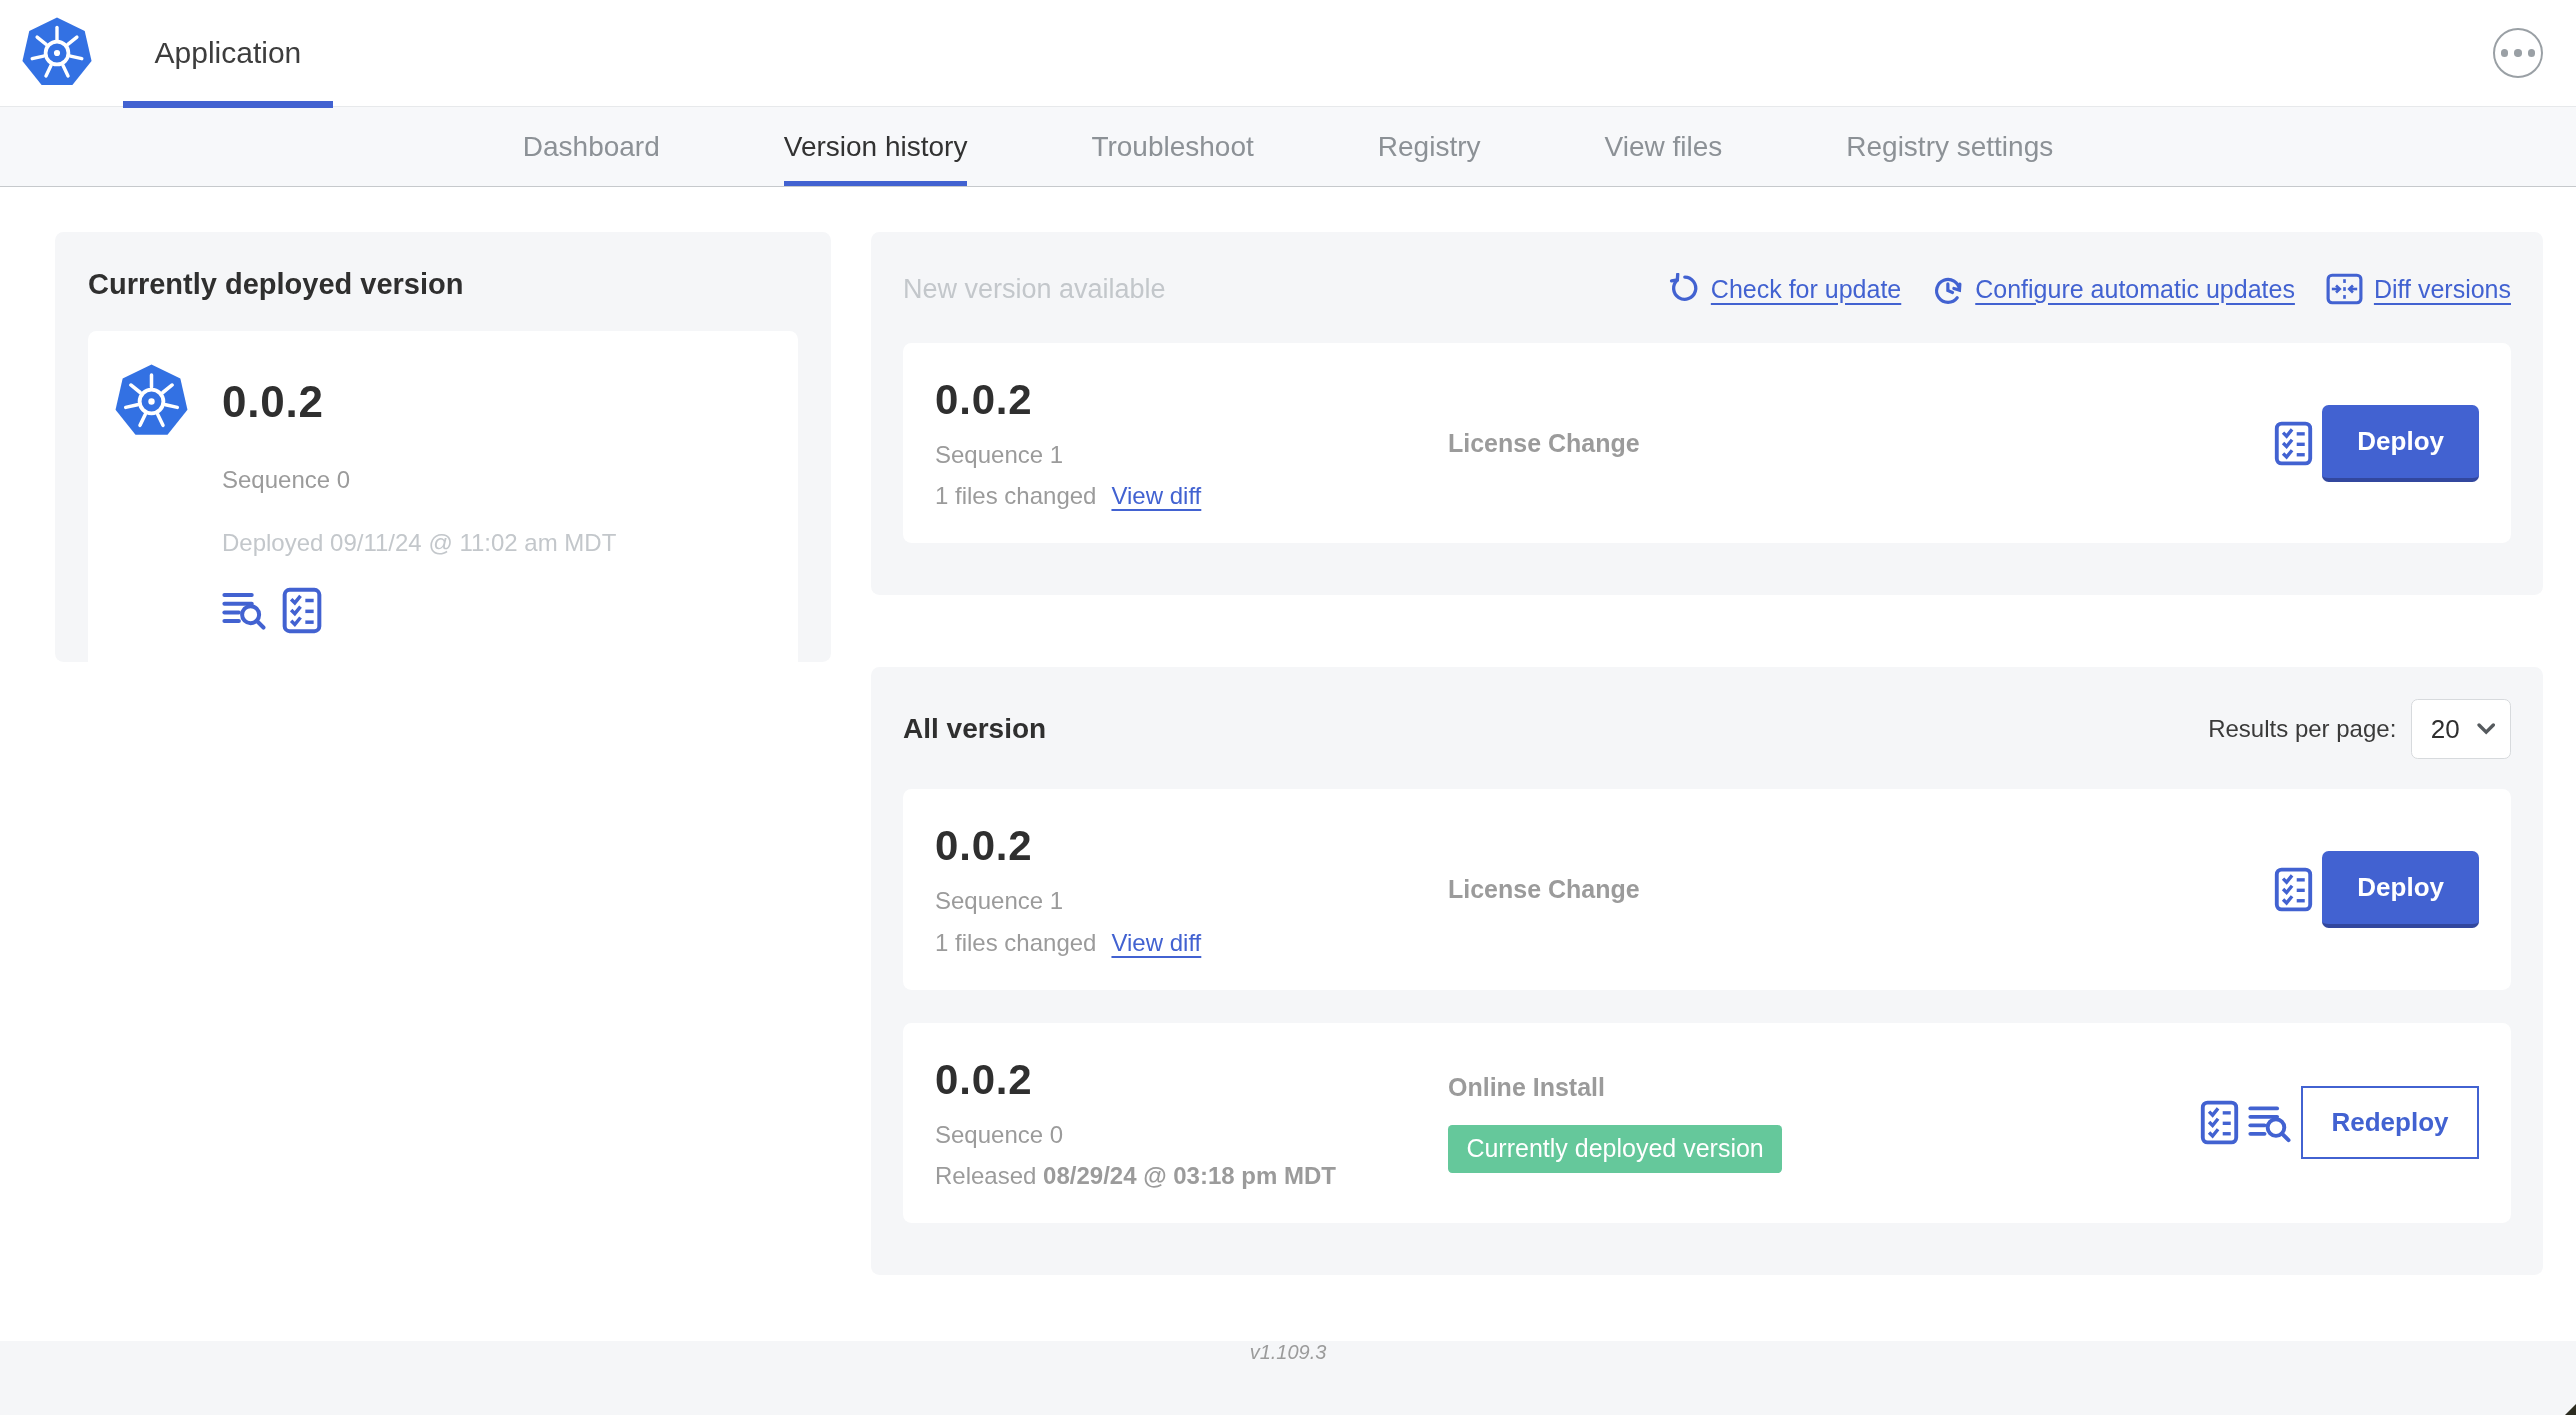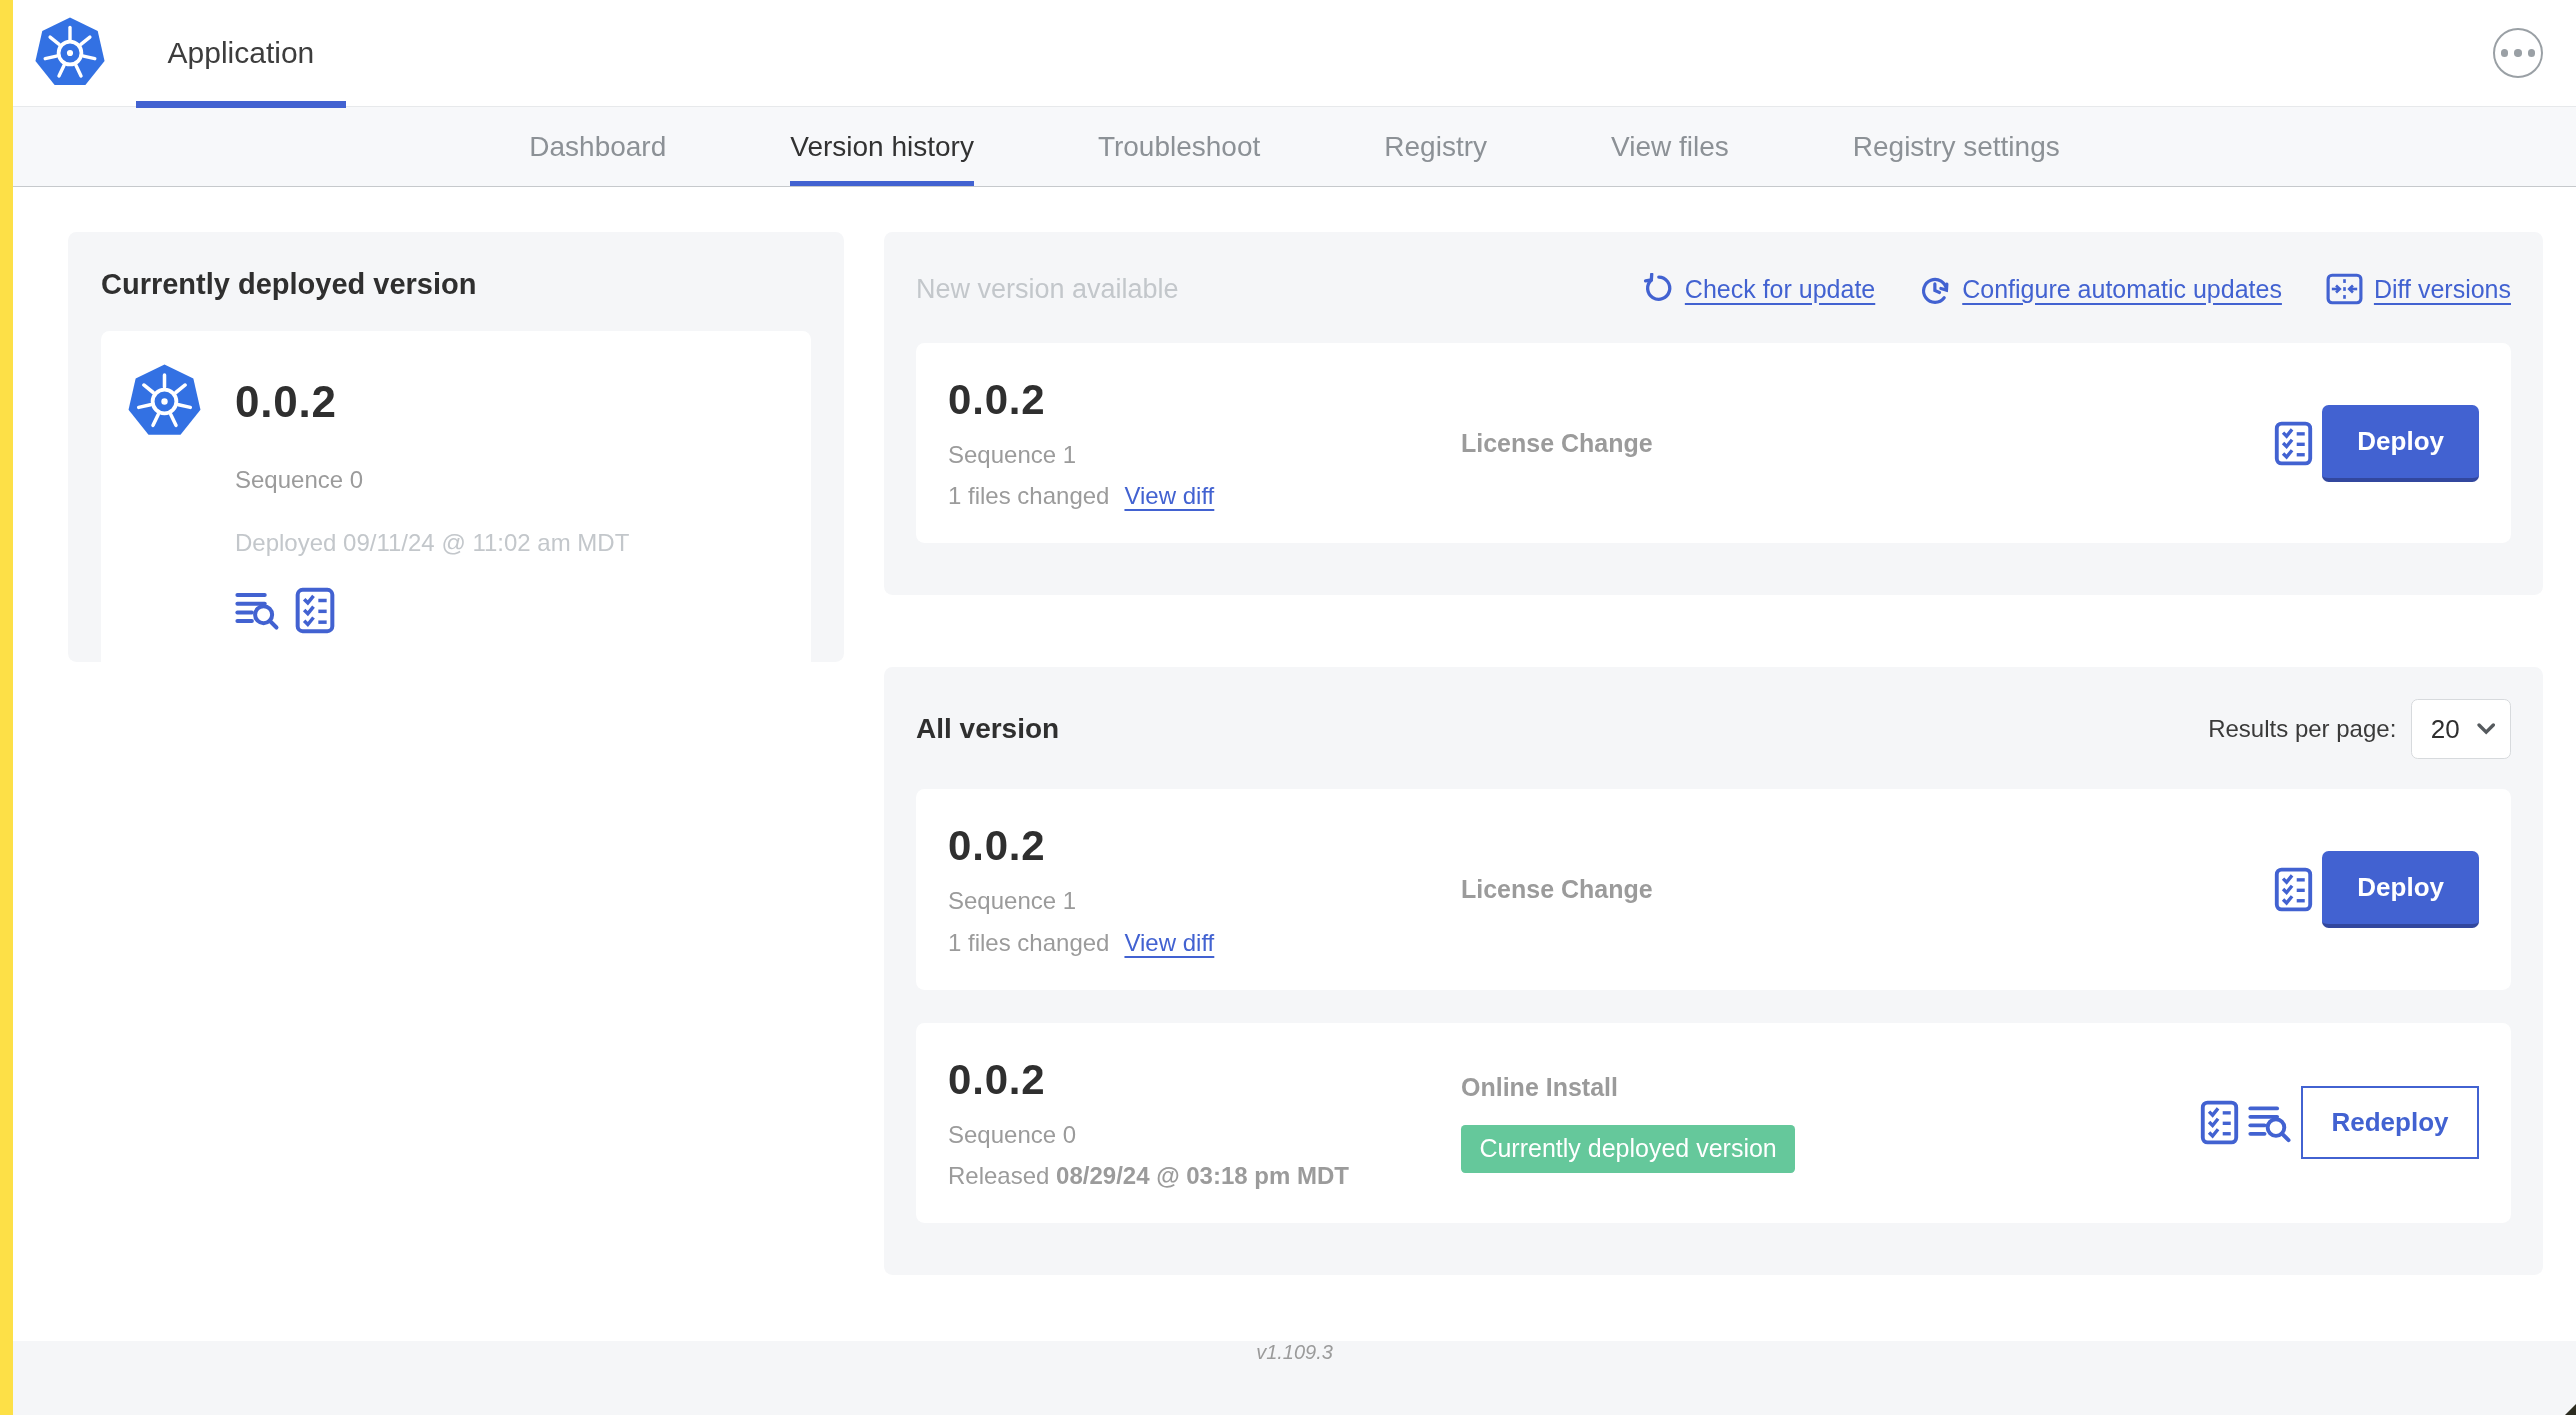--- a/index.html
+++ b/index.html
@@ -1,19 +1,19 @@
 <!DOCTYPE html>
 <html style="font-size:13.4px"><head>
 <meta charset="utf-8">
 <style>
   * { box-sizing: border-box; margin: 0; padding: 0; }
   html,body { width: 2576px; background:#fff; }
   body { font-family: "Liberation Sans", sans-serif; }
 
-  .page { width:2576px; height:1415px; display:flex; flex-direction:column; background:#fde047; position:relative; overflow:hidden;padding-left:13px; }
+  .page { width:2576px; height:1415px; display:flex; flex-direction:column; background:#fde047; position:relative; overflow:hidden; }
 
   
   .header { height:107px; background:#fff; border-bottom:1.7px solid #e7e9eb; display:flex; align-items:center; padding:0 33px 0 20px; flex:none; }
   .logo-wrap { width:74px; height:74px; display:flex; align-items:center; justify-content:center; }
   .app-tab { margin-left:28.5px; height:100%; display:flex; align-items:center; padding:0 32px; position:relative; font-size:30px; font-weight:500; color:#3d3d3d; cursor:pointer; }
   .app-tab .tab-underline { position:absolute; left:0; right:0; bottom:-1.7px; height:6.7px; background:#4262d1; }
   .more-btn { margin-left:auto; width:50px; height:50px; border:2.5px solid #9aa0a5; border-radius:50%; display:flex; align-items:center; justify-content:center; gap:5.9px; background:#fff; cursor:pointer; }
   .more-btn i { width:7.5px; height:7.5px; border-radius:50%; background:#9aa0a5; display:block; }
 
   
@@ -35,21 +35,21 @@
   .cc-deployed { font-size:24px; color:#c3c7cb; margin-top:35px; }
   .cc-icons { margin-top:30px; display:flex; align-items:center; gap:15px; }
   .icon-btn { background:none; border:none; padding:0; cursor:pointer; display:flex; align-items:center; }
 
   
   .right-col { flex:1; display:flex; flex-direction:column; }
 
   .panel-new { padding:30px 32px 52px; }
   .panel-head { display:flex; align-items:center; margin-bottom:27px; min-height:54px; }
   .muted-title { font-size:27px; color:#c3c7cb;text-align:right; }
-  .head-links { margin-left:auto; display:flex; align-items:center; gap:44px; }
+  .head-links { margin-left:auto; display:flex; align-items:center; gap:31px; }
   .blue-link { display:flex; align-items:center; gap:11px; color:#4262d1; font-size:25px; font-weight:500; text-decoration:none; cursor:pointer; }
   .blue-link span { text-decoration:underline; text-underline-offset:5px; }
 
   .version-card { background:#fff; border-radius:8.4px; padding:33px 32px; display:flex; align-items:center; min-height:194px; }
   .v-left { width:513px; flex:none; }
   .v-num { font-size:42px; font-weight:800; color:#2f2f2f; letter-spacing:0.8px; }
   .v-seq { font-size:24px; color:#9b9b9b; margin-top:17px; }
   .v-files-row { margin-top:13.4px; display:flex; align-items:center; gap:15px; font-size:24px; color:#9b9b9b; }
   .view-diff { color:#4262d1; font-weight:500; text-decoration:underline; text-underline-offset:5px; cursor:pointer; }
   .v-released { font-size:24px; color:#9b9b9b; margin-top:13.4px; }

